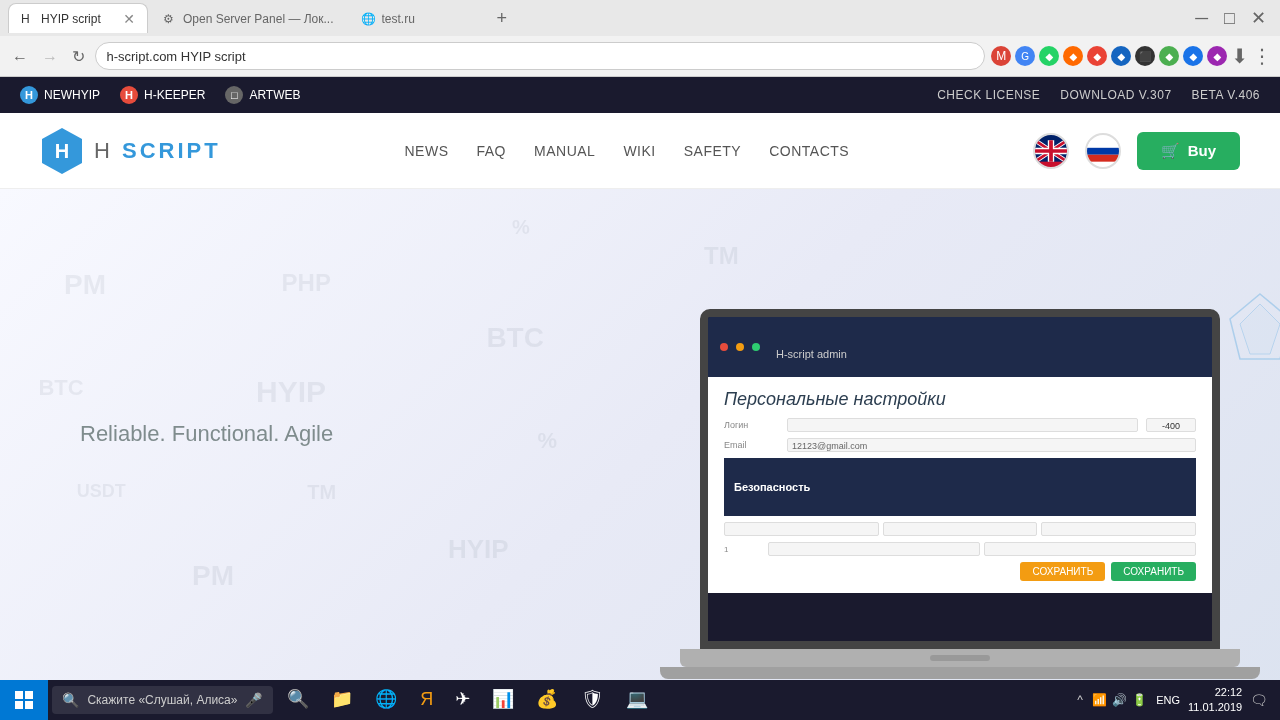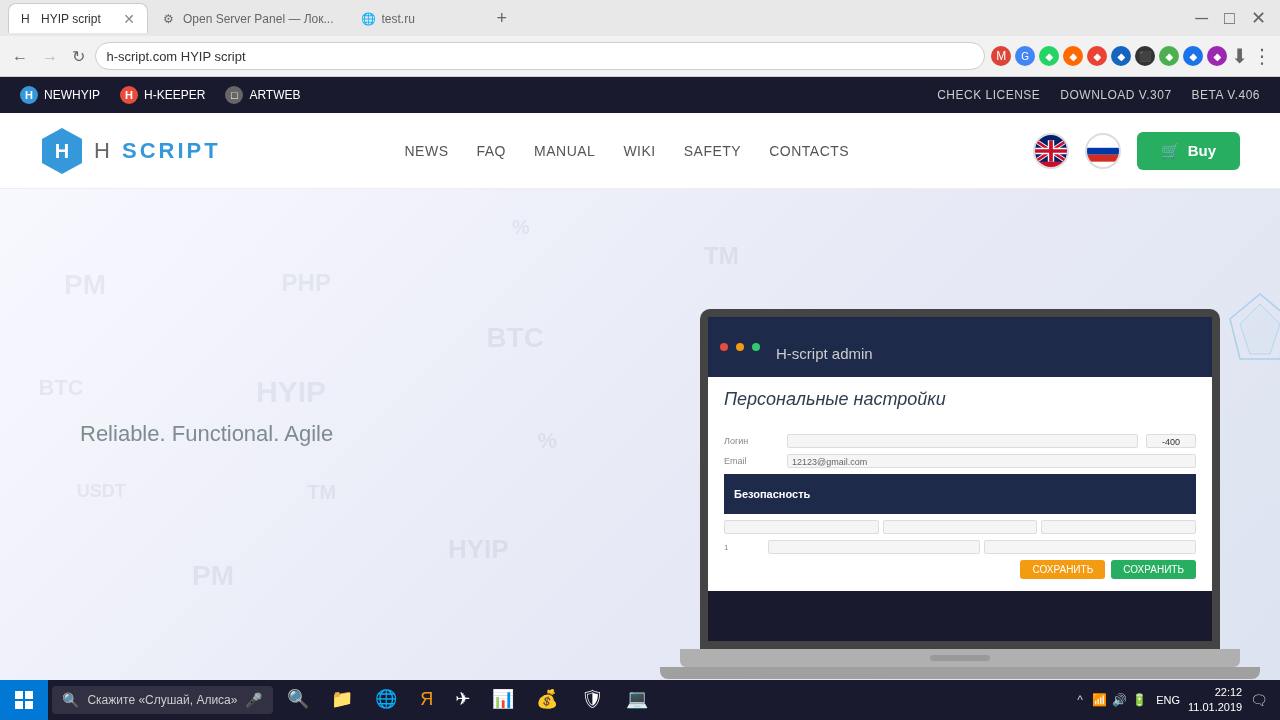--- a/index.html
+++ b/index.html
@@ -217,37 +217,37 @@
 
     <div class="hero-image">
       <div style="position:relative; width:640px; height:460px; bottom:0; right:0;">
 
         <div style="width:520px; height:340px; background:#1a1a2e; border-radius:10px 10px 0 0; border:8px solid #444; position:absolute; bottom:50px; left:60px; overflow:hidden;">
 
           <div style="background:#1e2a4a; height:60px; display:flex; align-items:center; padding:0 12px; gap:8px;">
             <div style="width:8px;height:8px;border-radius:50%;background:#e74c3c;"></div>
             <div style="width:8px;height:8px;border-radius:50%;background:#f39c12;"></div>
             <div style="width:8px;height:8px;border-radius:50%;background:#2ecc71;"></div>
-            <div style="color:#ccc; font-size:15px; margin-left:8px;margin-top:13px;">H-script admin</div>
+            <div style="color:#ccc; font-size:11px; margin-left:8px;margin-top:13px;">H-script admin</div>
           </div>
 
           <div style="background:#fff; padding:12px 16px; flex:1;">
-            <div style="font-size:18px; font-style:italic; color:#2c3e50; margin-bottom:24px;">Персональные настройки</div>
+            <div style="font-size:18px; font-style:italic; color:#2c3e50; margin-bottom:8px;">Персональные настройки</div>
 
             <div style="display:flex; gap:8px; margin-bottom:6px; align-items:center;">
               <div style="width:55px; font-size:9px; color:#888;">Логин</div>
               <div style="flex:1; height:14px; background:#f5f5f5; border:1px solid #ddd; border-radius:2px;"></div>
               <div style="width:50px; height:14px; background:#f5f5f5; border:1px solid #ddd; border-radius:2px; text-align:center; font-size:9px; line-height:14px; color:#333;">-400</div>
             </div>
             <div style="display:flex; gap:8px; margin-bottom:6px; align-items:center;">
               <div style="width:55px; font-size:9px; color:#888;">Email</div>
               <div style="flex:1; height:14px; background:#f5f5f5; border:1px solid #ddd; border-radius:2px; font-size:9px; line-height:14px; padding-left:4px; color:#666;">12123@gmail.com</div>
             </div>
 
-            <div style="background:#1e2a4a; color:#fff; font-size:11px; font-weight:600; padding:14px 10px; margin-bottom:6px;">Безопасность</div>
+            <div style="background:#1e2a4a; color:#fff; font-size:11px; font-weight:600; padding:23px 10px; margin-bottom:6px;">Безопасность</div>
             <div style="display:flex; gap:4px; margin-bottom:6px;">
               <div style="flex:1; height:14px; background:#f5f5f5; border:1px solid #ddd; border-radius:2px;"></div>
               <div style="flex:1; height:14px; background:#f5f5f5; border:1px solid #ddd; border-radius:2px;"></div>
               <div style="flex:1; height:14px; background:#f5f5f5; border:1px solid #ddd; border-radius:2px;"></div>
             </div>
             <div style="display:flex; gap:4px; margin-bottom:6px; align-items:center;">
               <div style="width:40px; font-size:8px; color:#888;">1</div>
               <div style="flex:1; height:14px; background:#f5f5f5; border:1px solid #ddd; border-radius:2px;"></div>
               <div style="flex:1; height:14px; background:#f5f5f5; border:1px solid #ddd; border-radius:2px;"></div>
             </div>

